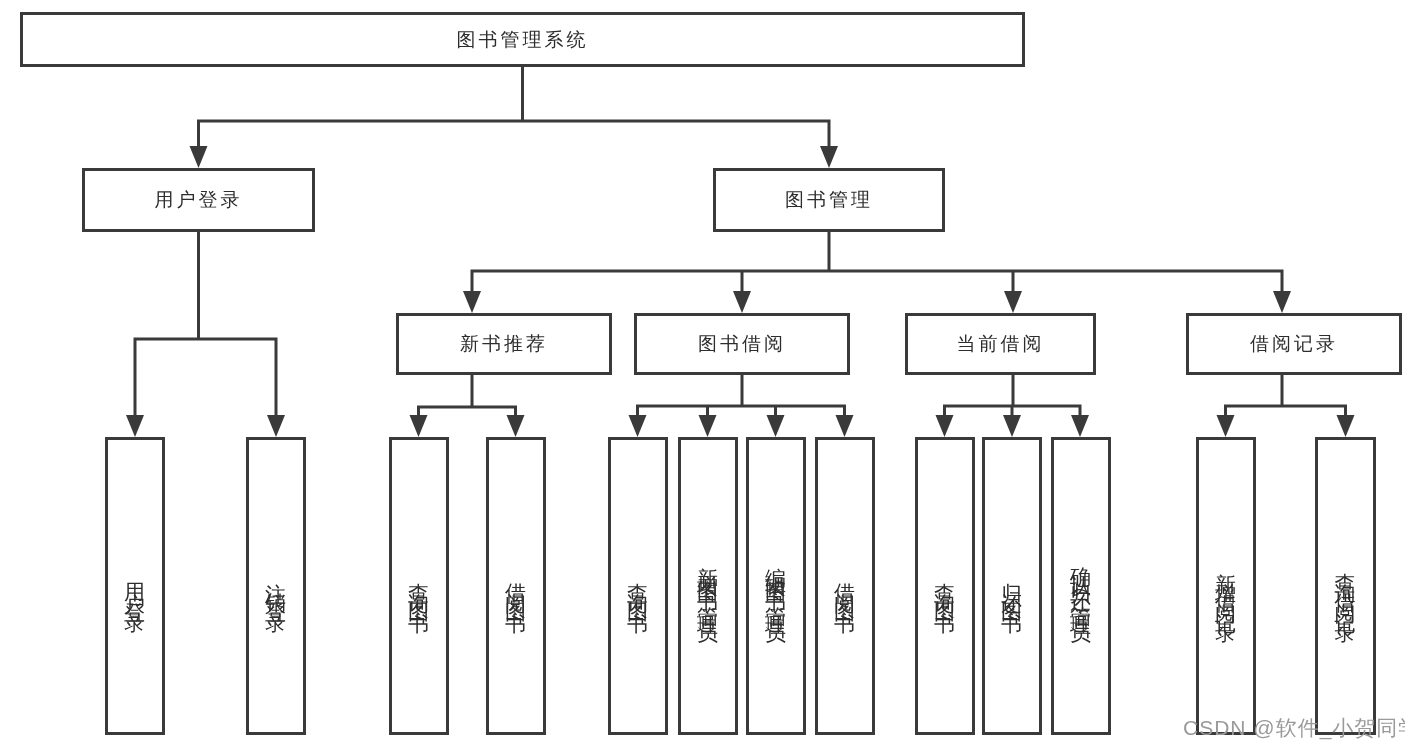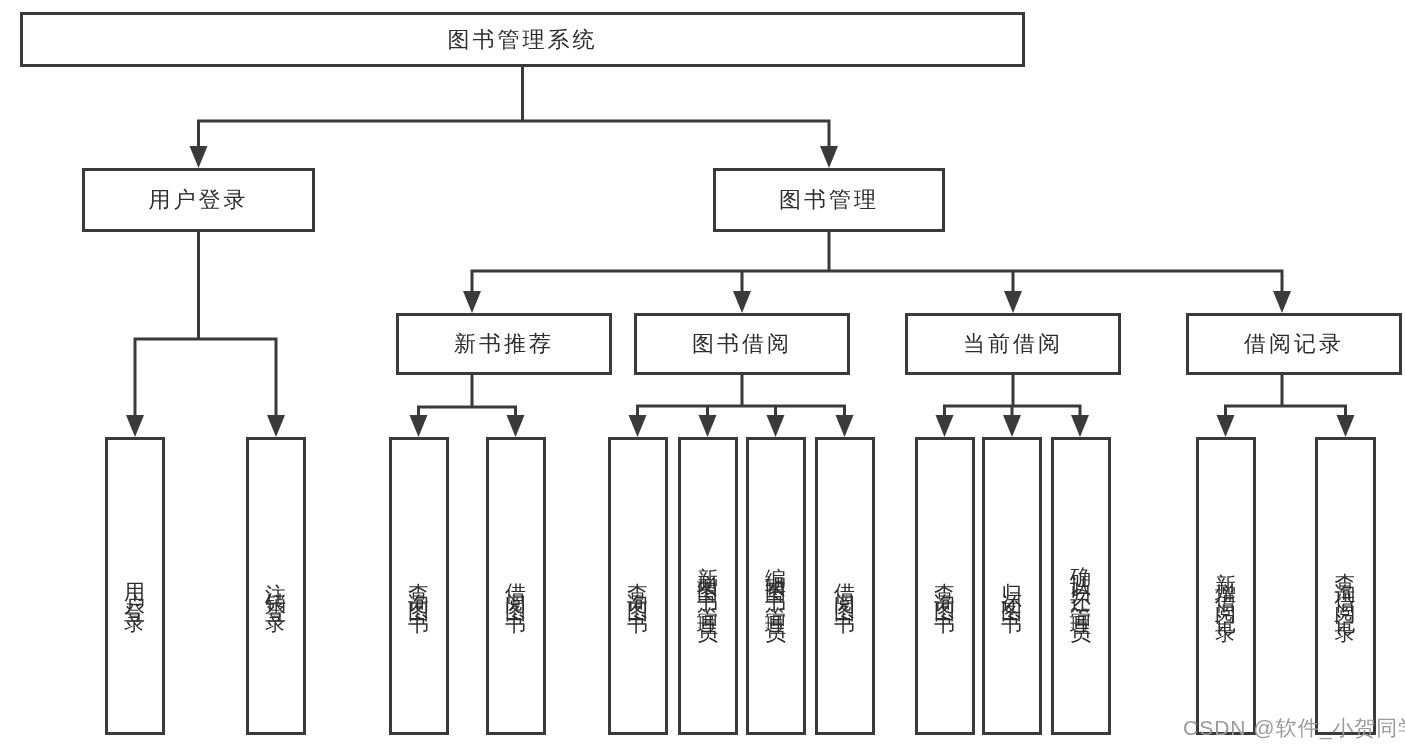--- a/index.html
+++ b/index.html
@@ -19,21 +19,21 @@
   .canvas{position:absolute;inset:0;width:1405px;height:747px;}
   svg.connectors{position:absolute;left:0;top:0;pointer-events:none;}
   svg.connectors path{stroke:var(--line);stroke-width:3;fill:none;stroke-linecap:square;}
   svg.connectors polygon{fill:var(--line);stroke:none;}
   .hbox{
     position:absolute;
     box-sizing:border-box;
     border:3px solid var(--line);
     background:var(--box-bg);
     display:flex;align-items:center;justify-content:center;
-    font-size:22px;letter-spacing:3px;color:var(--text);
+    font-size:19px;letter-spacing:3px;color:var(--text);
     white-space:nowrap;
   }
   .vbox{
     position:absolute;
     box-sizing:border-box;
     top:437px;height:298px;width:60px;
     border:3px solid var(--line);
     background:var(--box-bg);
     display:flex;align-items:center;justify-content:center;
     writing-mode:vertical-rl;text-orientation:mixed;
@@ -96,21 +96,21 @@
     </g>
   </svg>
 
   <div class="hbox" style="left:20px;top:12px;width:1005px;height:55px;">图书管理系统</div>
 
   <div class="hbox" style="left:82px;top:168px;width:233px;height:64px;">用户登录</div>
   <div class="hbox" style="left:713px;top:168px;width:232px;height:64px;">图书管理</div>
 
   <div class="hbox" style="left:364px;top:313px;width:216px;height:62px;margin-left:32px;">新书推荐</div>
   <div class="hbox" style="left:634px;top:313px;width:216px;height:62px;font-family:Liberation Mono, monospace;">图书借阅</div>
-  <div class="hbox" style="left:905px;top:313px;width:216px;height:62px;text-align:right;">当前借阅</div>
+  <div class="hbox" style="left:905px;top:313px;width:191px;height:62px;text-align:right;">当前借阅</div>
   <div class="hbox" style="left:1174px;top:313px;width:216px;height:62px;margin-left:12px;">借阅记录</div>
 
   <div class="vbox" style="left:105px;">用户登录</div>
   <div class="vbox" style="left:246px;">注销登录</div>
 
   <div class="vbox" style="left:389px;">查询图书</div>
   <div class="vbox" style="left:486px;">借阅图书</div>
 
   <div class="vbox" style="left:608px;">查询图书</div>
   <div class="vbox long" style="left:678px;">新增图书（管理员）</div>

